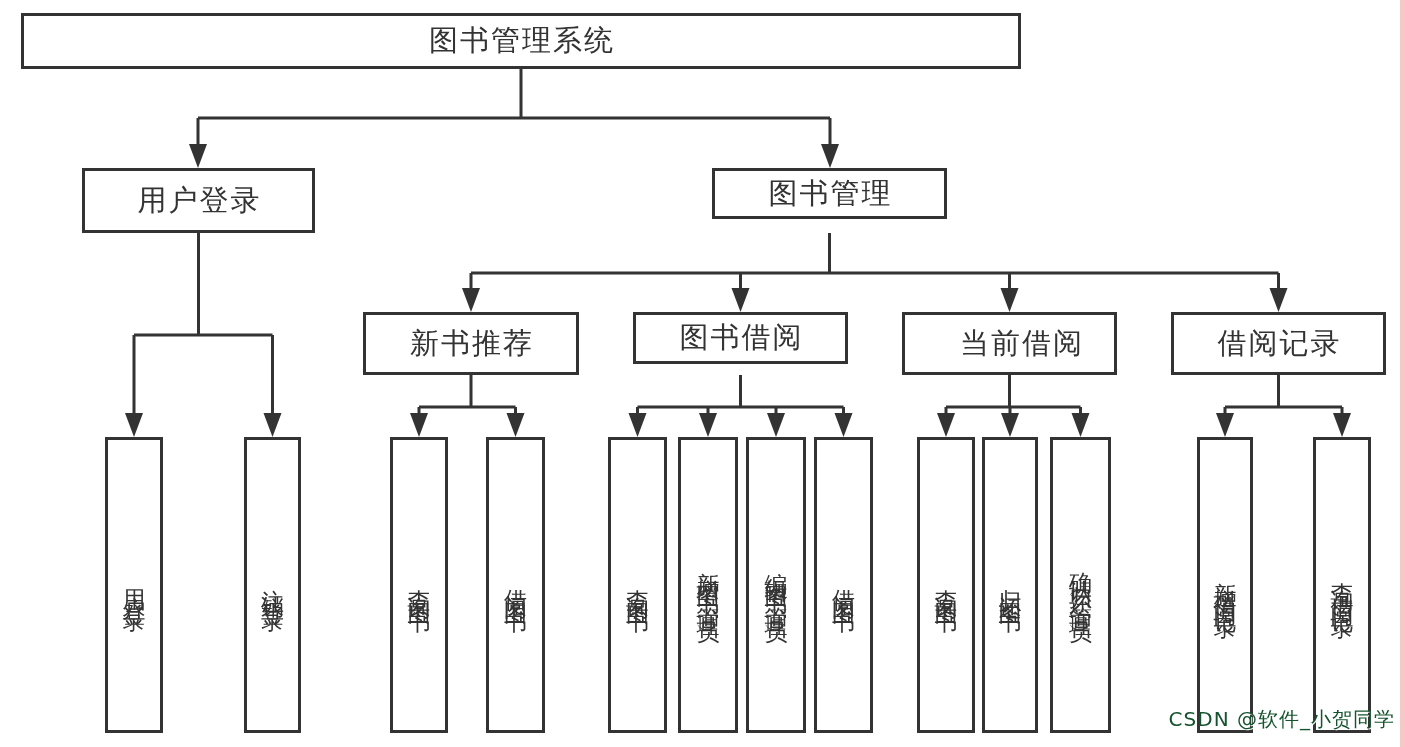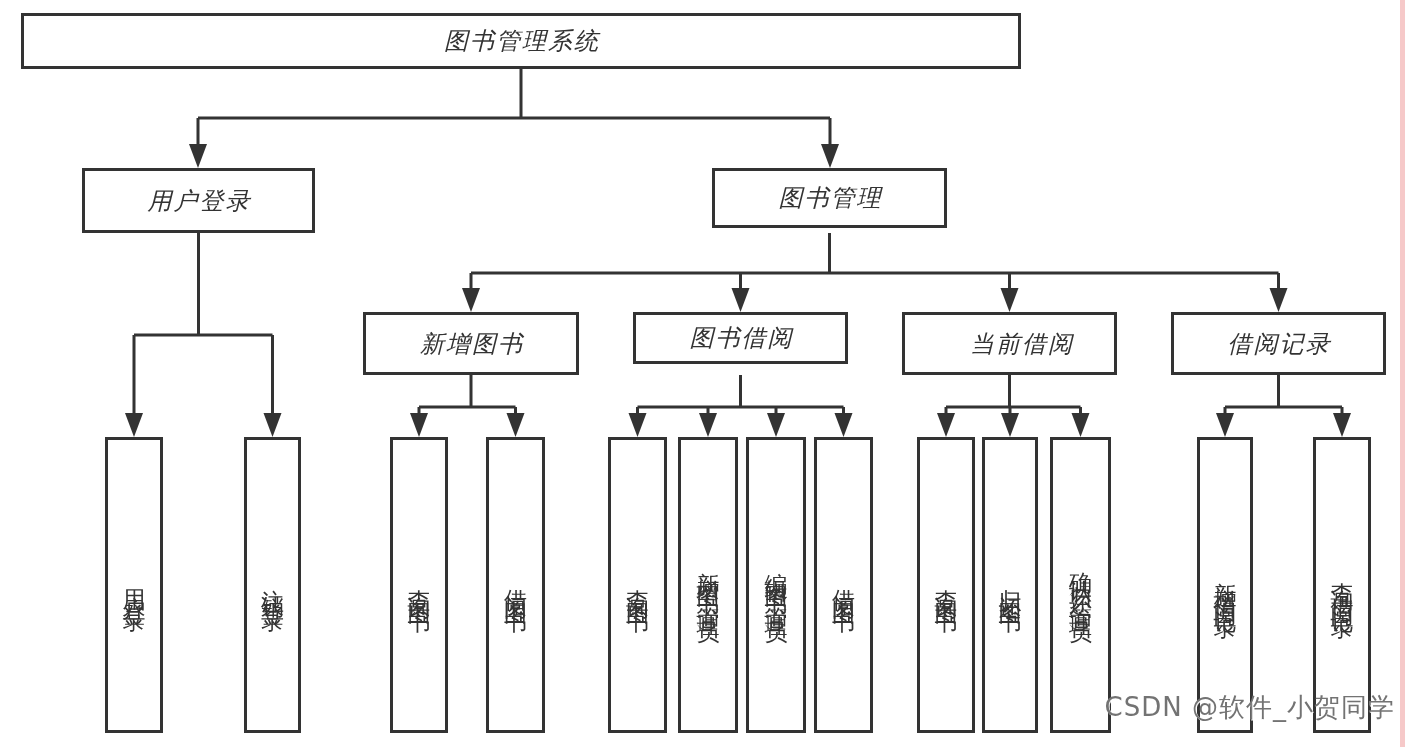--- a/index.html
+++ b/index.html
@@ -12,57 +12,57 @@
   }
   svg.connectors{position:absolute;left:0;top:0;width:1405px;height:747px;}
   .box{
     position:absolute;
     background:#ffffff;
     border:3px solid #333333;
     box-sizing:border-box;
     display:flex;align-items:center;justify-content:center;
     color:#333333;
   }
-  .hbox{font-size:24px;letter-spacing:2px;text-indent:2px;white-space:nowrap;font-style:italic;}
+  .hbox{font-size:29px;letter-spacing:2px;text-indent:2px;white-space:nowrap;}
   .leaf .vtext{
     writing-mode:vertical-lr;
     text-orientation:mixed;
     font-size:23px;
     letter-spacing:7px;
     line-height:1;
     color:#333333;
     white-space:nowrap;
   }
   
   .p-root{left:21px;top:13px;width:1000px;height:56px;}
   .p-login{left:82px;top:168px;width:233px;height:65px;}
-  .p-mgmt{left:712px;top:168px;width:235px;height:60px;}
+  .p-mgmt{left:712px;top:168px;width:235px;height:51px;}
   .p-l3a{left:363px;top:312px;width:216px;height:63px;}
   .p-l3b{left:633px;top:312px;width:215px;height:52px;}
   .p-l3c{left:902px;top:312px;width:215px;height:63px;padding-left:23px;}
   .p-l3d{left:1171px;top:312px;width:215px;height:63px;text-align:center;}
   .leaf{top:437px;height:296px;}
   .p-ua{left:105px;width:58px;}
   .p-ub{left:244px;width:57px;}
   .p-na{left:390px;width:58px;}
   .p-nb{left:486px;width:59px;}
   .p-ba{left:608px;width:59px;}
   .p-bb{left:678px;width:60px;}
   .p-bc{left:746px;width:60px;}
   .p-bd{left:814px;width:59px;}
   .p-ca{left:917px;width:58px;}
   .p-cb{left:982px;width:56px;}
   .p-cc{left:1050px;width:61px;}
   .p-ra{left:1197px;width:56px;}
   .p-rb{left:1313px;width:58px;}
   .watermark{
     position:absolute;
-    right:10px;bottom:22px;
-    font-size:26px;
-    color:#737373;
+    right:10px;bottom:14px;
+    font-size:20px;
+    color:#14532d;
     letter-spacing:1px;
     text-shadow:1px 1px 0 rgba(255,255,255,0.9);
     white-space:nowrap;
   }
   .edge-strip{
     position:absolute;right:0;top:0;width:5px;height:747px;
     background:#f6c9c9;
   }
 </style>
 </head>
@@ -108,21 +108,21 @@
   </div>
 
   <div class="box hbox p-login">
     <span>用户登录</span>
   </div>
   <div class="box hbox p-mgmt">
     <span>图书管理</span>
   </div>
 
   <div class="box hbox p-l3a">
-    <span>新增图书</span>
+    <span>新书推荐</span>
   </div>
   <div class="box hbox p-l3b">
     <span>图书借阅</span>
   </div>
   <div class="box hbox p-l3c">
     <span>当前借阅</span>
   </div>
   <div class="box hbox p-l3d">
     <span>借阅记录</span>
   </div>

